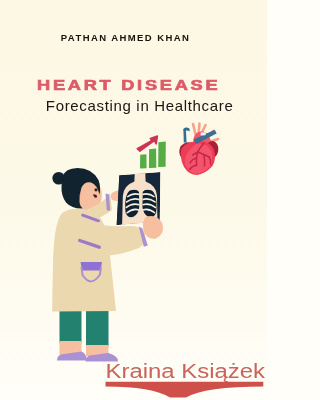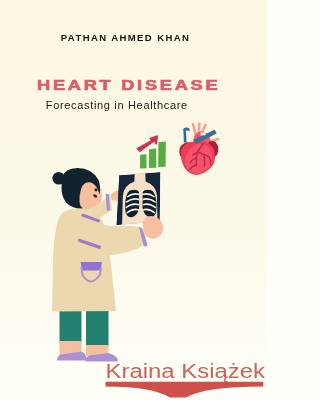--- a/index.html
+++ b/index.html
@@ -9,21 +9,21 @@
   .cover{position:relative;width:267px;height:400px;overflow:hidden;
        background:linear-gradient(180deg,#fdf8e3 0%,#fdf9e8 50%,#fffef8 100%);}
   .author{position:absolute;top:34.7px;left:60.8px;
      font-size:9.5px;font-weight:bold;letter-spacing:1.42px;color:#15130d;
      line-height:6.8px;white-space:nowrap;}
   .title{position:absolute;top:79.9px;left:37px;
      font-size:14px;font-weight:bold;letter-spacing:2.11px;color:#dd5a68;
      line-height:10.1px;white-space:nowrap;transform-origin:0 0;transform:scaleX(1.3);
      -webkit-text-stroke:0.65px #dd5a68;}
   .subtitle{position:absolute;top:100.8px;left:45.8px;
-     font-size:11px;letter-spacing:0.67px;color:#191713;line-height:9.6px;white-space:nowrap;}
+     font-size:15px;letter-spacing:0.67px;color:#191713;line-height:9.6px;white-space:nowrap;}
   .art{position:absolute;left:0;top:0;width:267px;height:400px;}
   .wm{position:absolute;left:0;top:0;width:267px;height:400px;}
 </style>
 </head>
 <body>
 
 <div class="cover">
   <div class="author">PATHAN AHMED KHAN</div>
   <div class="title">HEART DISEASE</div>
   <div class="subtitle">Forecasting in Healthcare</div>

